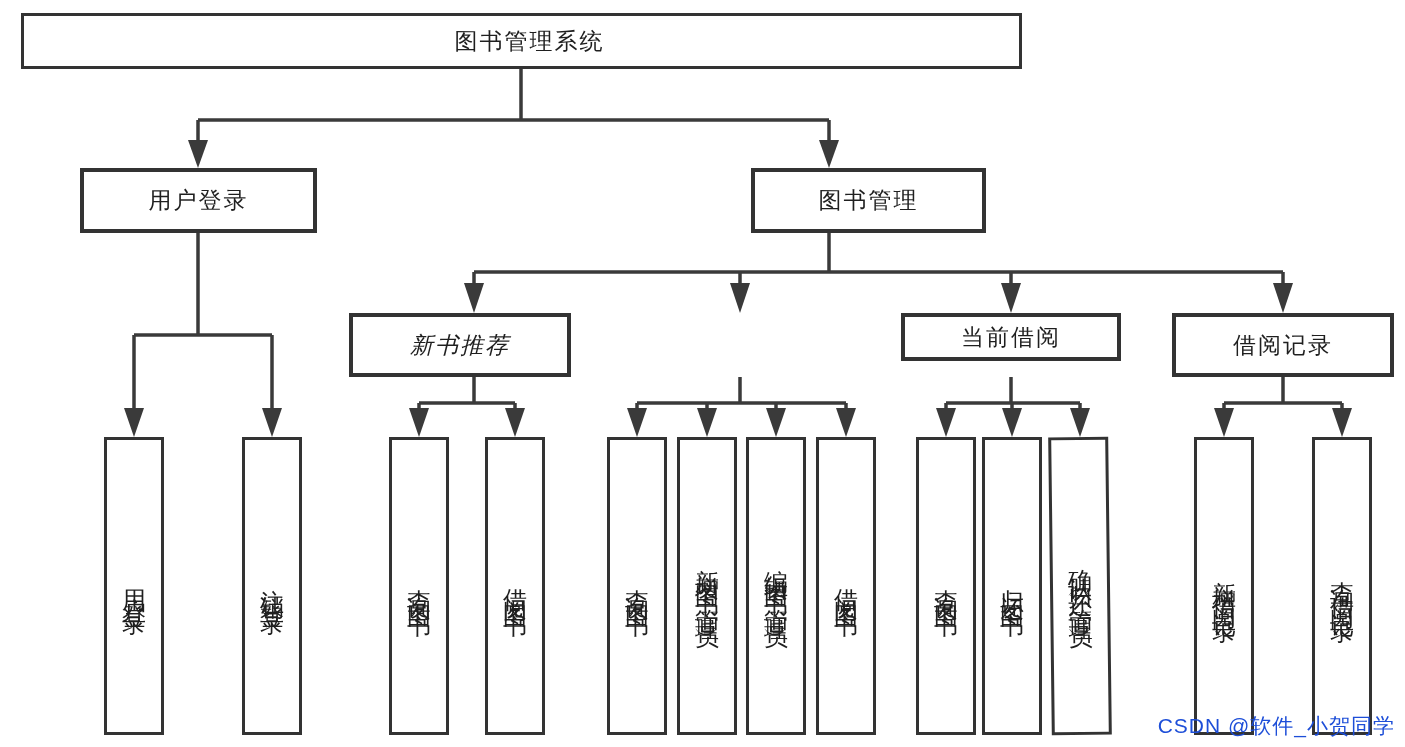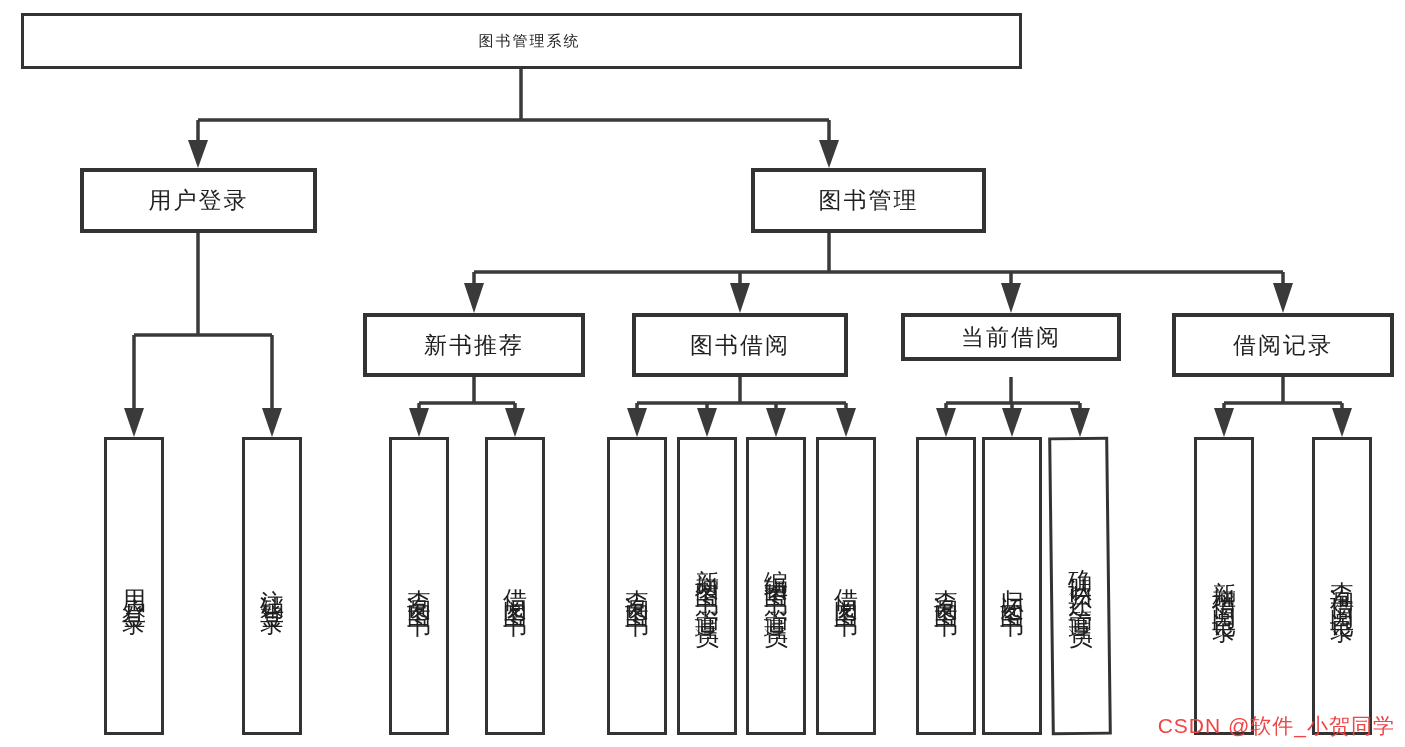--- a/index.html
+++ b/index.html
@@ -14,21 +14,21 @@
   #wires{position:absolute;left:0;top:0;z-index:1;}
   .box{
     position:absolute;
     box-sizing:border-box;
     background:#ffffff;
     border:4px solid #333333;
     display:flex;align-items:center;justify-content:center;
     font-size:23px;letter-spacing:2px;
     z-index:2;
   }
-  .box.root{border-width:3px;font-size:15px;padding-left:16px;}
+  .box.root{border-width:3px;font-size:23px;padding-left:16px;}
   .vbox{
     position:absolute;
     box-sizing:border-box;
     width:60px;height:298px;top:437px;
     background:#ffffff;
     border:3px solid #333333;
     display:flex;align-items:center;justify-content:center;
     z-index:2;
   }
   .vbox span{
@@ -37,21 +37,21 @@
     font-size:24px;
     letter-spacing:8px;
     line-height:1;
     white-space:nowrap;
   }
   .tilt{transform:rotate(-0.7deg);}
   #watermark{
     position:absolute;
     right:10px;bottom:7px;
     font-size:21px;
-    color:#ef4444;
+    color:#1d4ed8;
     letter-spacing:1px;
     z-index:5;
     white-space:nowrap;
   }
 </style>
 </head>
 <body>
 
 <div id="canvas">
 
@@ -126,25 +126,22 @@
     <span>图书管理系统</span>
   </div>
 
   <div class="box" style="left:80px;top:168px;width:237px;height:65px;">
     <span>用户登录</span>
   </div>
   <div class="box" style="left:712px;top:168px;width:235px;height:65px;margin-left:39px;">
     <span>图书管理</span>
   </div>
 
-  <div class="box" style="left:363px;top:313px;width:222px;height:64px;">
+  <div class="box" style="left:349px;top:313px;width:222px;height:64px;font-style:italic;">
     <span>新书推荐</span>
-  </div>
-  <div class="box" style="left:632px;top:313px;width:216px;height:64px;">
-    <span>图书借阅</span>
   </div>
   <div class="box" style="left:901px;top:313px;width:220px;height:48px;">
     <span>当前借阅</span>
   </div>
   <div class="box" style="left:1172px;top:313px;width:222px;height:64px;">
     <span>借阅记录</span>
   </div>
 
   <div class="vbox" style="left:104px;">
     <span>用户登录</span>

